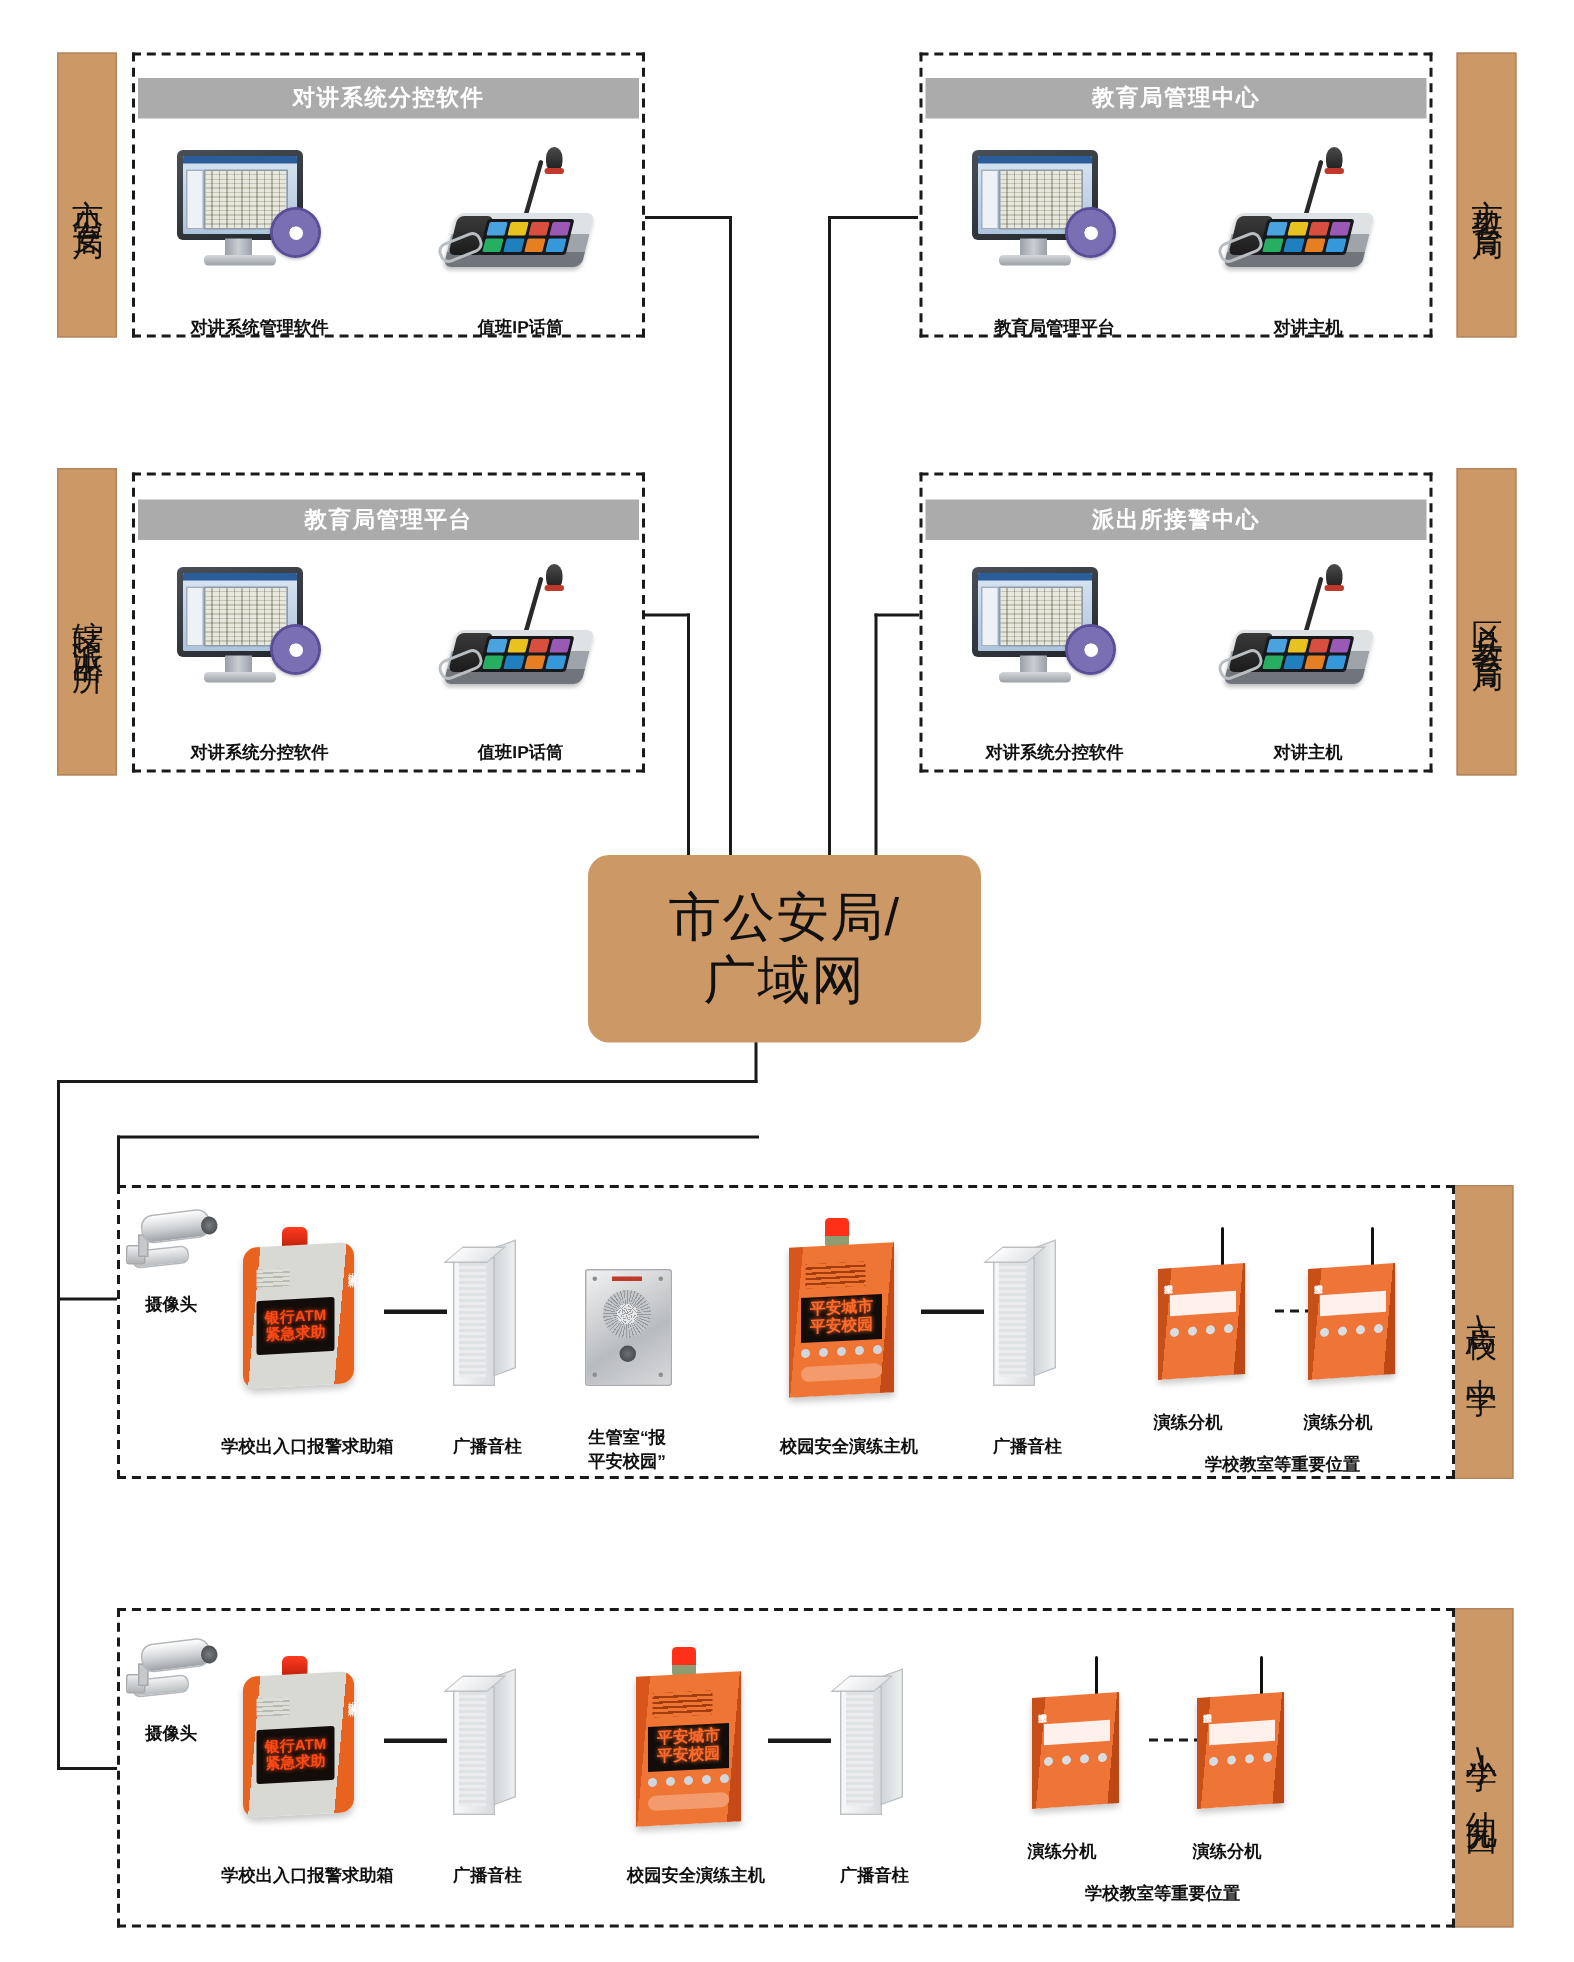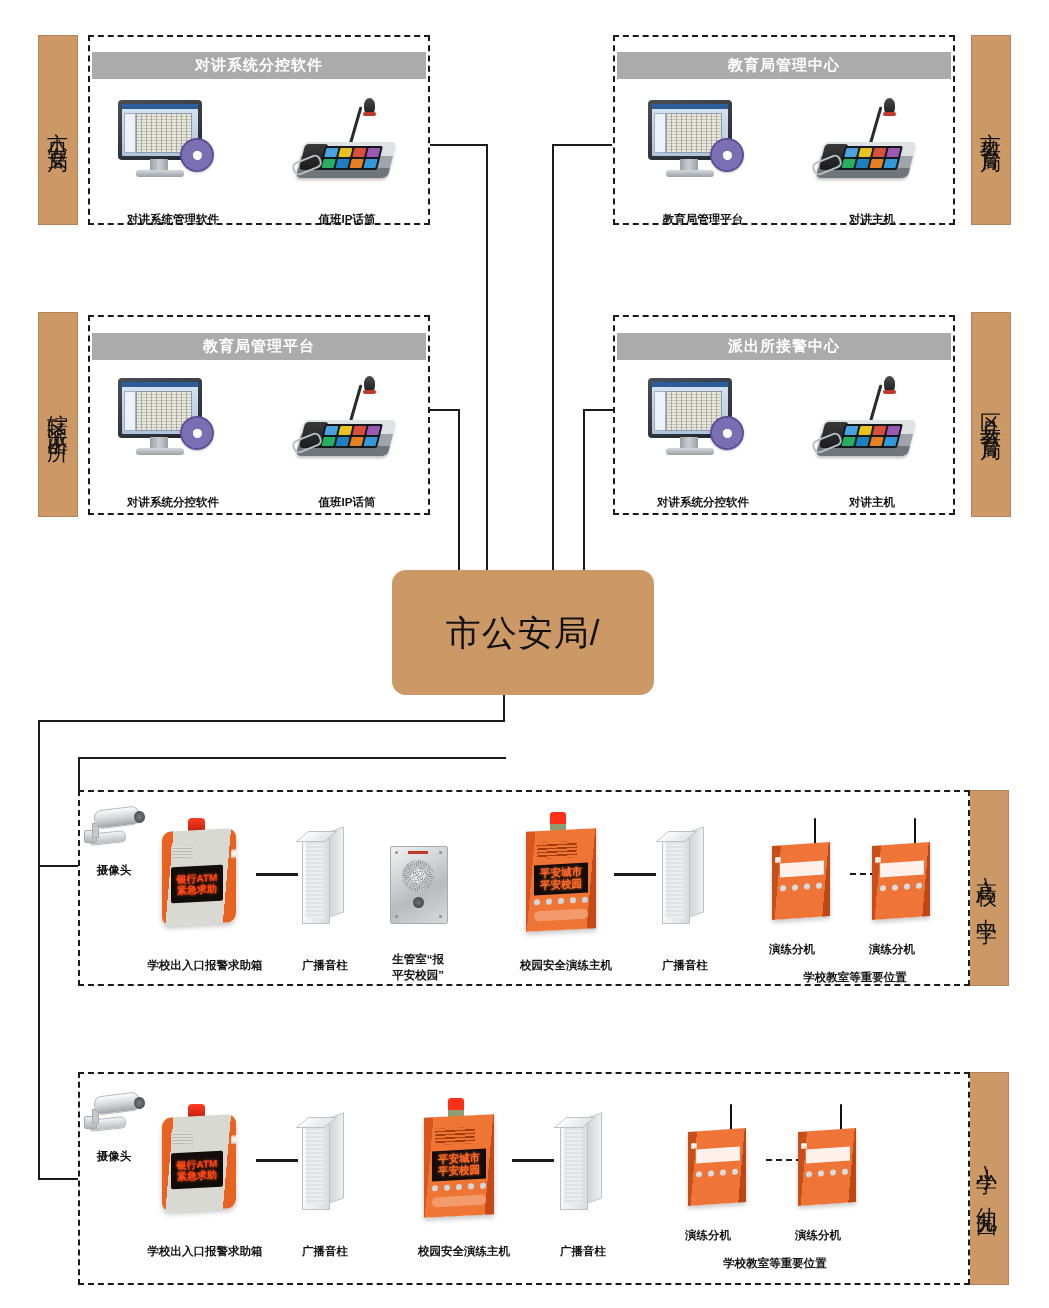--- a/index.html
+++ b/index.html
@@ -336,20 +336,21 @@
       <i style="background:#e67e22"></i>
       <i style="background:#3498db"></i>
   </div>
   <div class="mic-grip"></div>
 </div>
 <div class="cap" style="left:817px;top:483px;width:110px;">对讲主机</div>
 
 <div class="hub" style="left:392px;top:570px;width:262px;height:125px;">
   <div>
     <div>市公安局/</div>
+    <div>广域网</div>
   </div>
 </div>
 
 <div class="sidetab" style="left:965px;top:790px;width:44px;height:196px;letter-spacing:5px;">高校\中学</div>
 <div class="panel" style="left:78px;top:790px;width:892px;height:196px;"></div>
 
 <div class="dev" style="left:84px;top:802px;width:70px;height:46px;">
   <div class="cam-arm"></div>
     <div class="cam-base"></div>
     <div class="cam-mount"></div>

